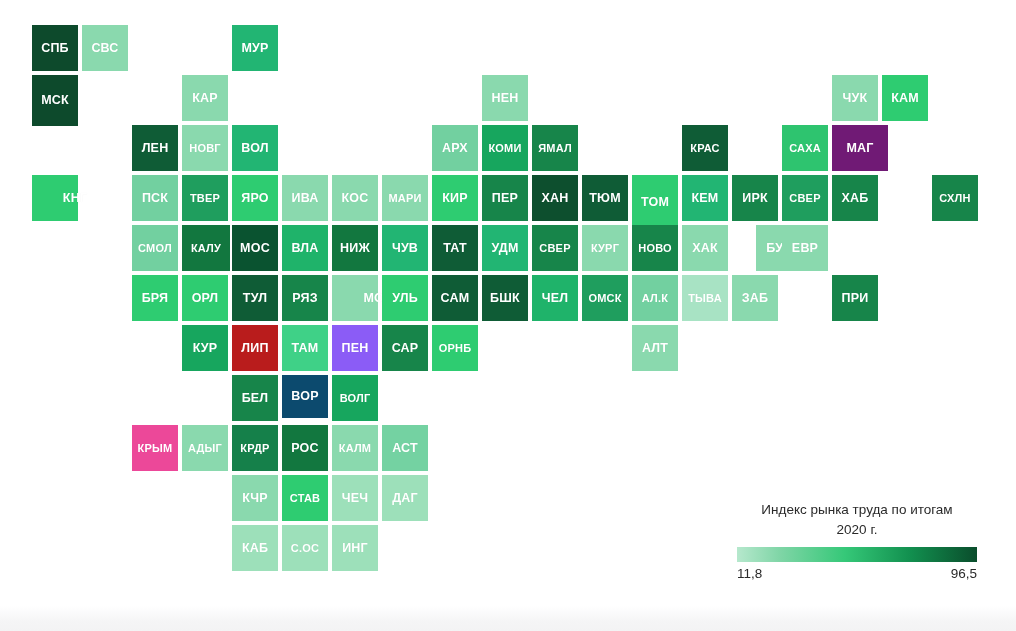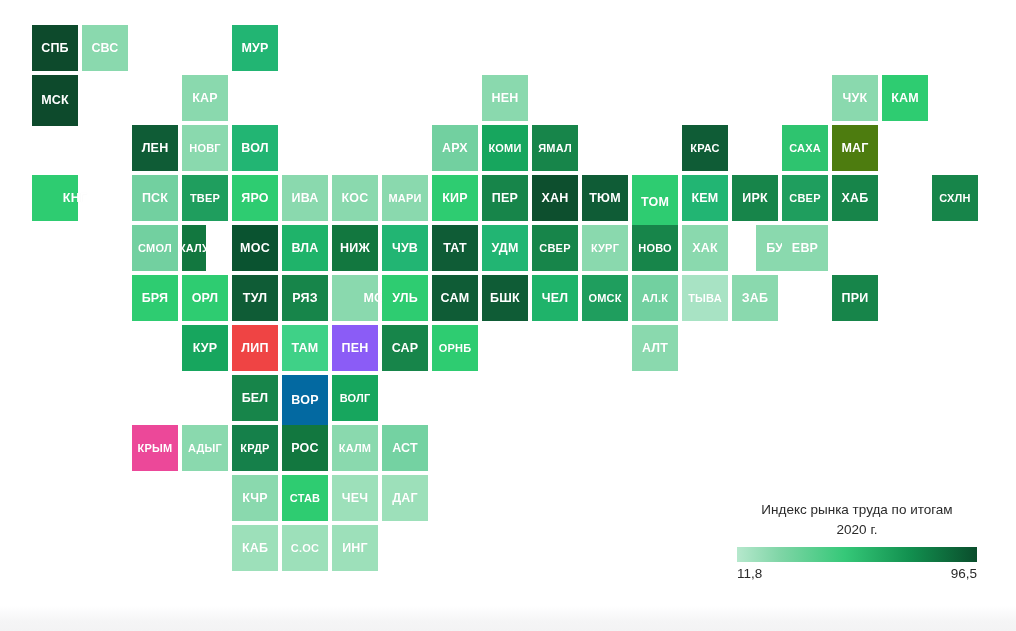--- a/index.html
+++ b/index.html
@@ -130,21 +130,21 @@
     </div>
     <div class="tile small" style="left: 532px; top: 125px; width: 46px; height: 46px; background: rgb(23, 133, 74);">
       <span class="tile-label">ЯМАЛ</span>
     </div>
     <div class="tile small" style="left: 682px; top: 125px; width: 46px; height: 46px; background: rgb(15, 92, 54);">
       <span class="tile-label">КРАС</span>
     </div>
     <div class="tile small" style="left: 782px; top: 125px; width: 46px; height: 46px; background: rgb(46, 196, 111);">
       <span class="tile-label">САХА</span>
     </div>
-    <div class="tile" style="left: 832px; top: 125px; width: 46px; height: 46px; background: #4d7c0f;">
+    <div class="tile" style="left: 832px; top: 125px; width: 56px; height: 46px; background: #701a75;">
       <span class="tile-label">МАГ</span>
     </div>
     <div class="tile" style="left: 32px; top: 175px; width: 46px; height: 46px; background: rgb(46, 204, 113); padding-left: 40px;">
       <span class="tile-label">КНГ</span>
     </div>
     <div class="tile" style="left: 132px; top: 175px; width: 46px; height: 46px; background: rgb(114, 208, 160);">
       <span class="tile-label">ПСК</span>
     </div>
     <div class="tile small" style="left: 182px; top: 175px; width: 46px; height: 46px; background: rgb(31, 158, 94);">
       <span class="tile-label">ТВЕР</span>
@@ -187,21 +187,21 @@
     </div>
     <div class="tile" style="left: 832px; top: 175px; width: 46px; height: 46px; background: rgb(23, 133, 74);">
       <span class="tile-label">ХАБ</span>
     </div>
     <div class="tile small" style="left: 932px; top: 175px; width: 46px; height: 46px; background: rgb(23, 133, 74);">
       <span class="tile-label">СХЛН</span>
     </div>
     <div class="tile small" style="left: 132px; top: 225px; width: 46px; height: 46px; background: rgb(114, 208, 160);">
       <span class="tile-label">СМОЛ</span>
     </div>
-    <div class="tile small" style="left: 182px; top: 225px; width: 24px; height: 46px; background: rgb(18, 119, 63);">
+    <div class="tile small" style="left: 182px; top: 225px; width: 48px; height: 46px; background: rgb(18, 119, 63);">
       <span class="tile-label">КАЛУ</span>
     </div>
     <div class="tile" style="left: 232px; top: 225px; width: 46px; height: 46px; background: rgb(10, 83, 48);">
       <span class="tile-label">МОС</span>
     </div>
     <div class="tile" style="left: 282px; top: 225px; width: 46px; height: 46px; background: rgb(31, 179, 106);">
       <span class="tile-label">ВЛА</span>
     </div>
     <div class="tile" style="left: 332px; top: 225px; width: 46px; height: 46px; background: rgb(18, 119, 63);">
       <span class="tile-label">НИЖ</span>
@@ -271,42 +271,42 @@
     </div>
     <div class="tile" style="left: 732px; top: 275px; width: 46px; height: 46px; background: rgb(138, 217, 174);">
       <span class="tile-label">ЗАБ</span>
     </div>
     <div class="tile" style="left: 832px; top: 275px; width: 46px; height: 46px; background: rgb(23, 133, 74);">
       <span class="tile-label">ПРИ</span>
     </div>
     <div class="tile" style="left: 182px; top: 325px; width: 46px; height: 46px; background: rgb(23, 166, 94);">
       <span class="tile-label">КУР</span>
     </div>
-    <div class="tile" style="left: 232px; top: 325px; width: 46px; height: 46px; background: #ef4444;">
+    <div class="tile" style="left: 232px; top: 325px; width: 46px; height: 46px; background: #b91c1c;">
       <span class="tile-label">ЛИП</span>
     </div>
     <div class="tile" style="left: 282px; top: 325px; width: 46px; height: 46px; background: rgb(63, 209, 135);">
       <span class="tile-label">ТАМ</span>
     </div>
     <div class="tile" style="left: 332px; top: 325px; width: 46px; height: 46px; background: #8b5cf6;">
       <span class="tile-label">ПЕН</span>
     </div>
     <div class="tile" style="left: 382px; top: 325px; width: 46px; height: 46px; background: rgb(23, 133, 74);">
       <span class="tile-label">САР</span>
     </div>
     <div class="tile small" style="left: 432px; top: 325px; width: 46px; height: 46px; background: rgb(46, 204, 113);">
       <span class="tile-label">ОРНБ</span>
     </div>
     <div class="tile" style="left: 632px; top: 325px; width: 46px; height: 46px; background: rgb(138, 217, 174);">
       <span class="tile-label">АЛТ</span>
     </div>
     <div class="tile" style="left: 232px; top: 375px; width: 46px; height: 46px; background: rgb(23, 133, 74);">
       <span class="tile-label">БЕЛ</span>
     </div>
-    <div class="tile" style="left: 282px; top: 375px; width: 46px; height: 50px; background: #0369a1;">
+    <div class="tile" style="left: 282px; top: 375px; width: 46px; height: 43px; background: #0c4a6e;">
       <span class="tile-label">ВОР</span>
     </div>
     <div class="tile small" style="left: 332px; top: 375px; width: 46px; height: 46px; background: rgb(23, 166, 94);">
       <span class="tile-label">ВОЛГ</span>
     </div>
     <div class="tile small" style="left: 132px; top: 425px; width: 46px; height: 46px; background: #ec4899;">
       <span class="tile-label">КРЫМ</span>
     </div>
     <div class="tile small" style="left: 182px; top: 425px; width: 46px; height: 46px; background: rgb(138, 217, 174);">
       <span class="tile-label">АДЫГ</span>

